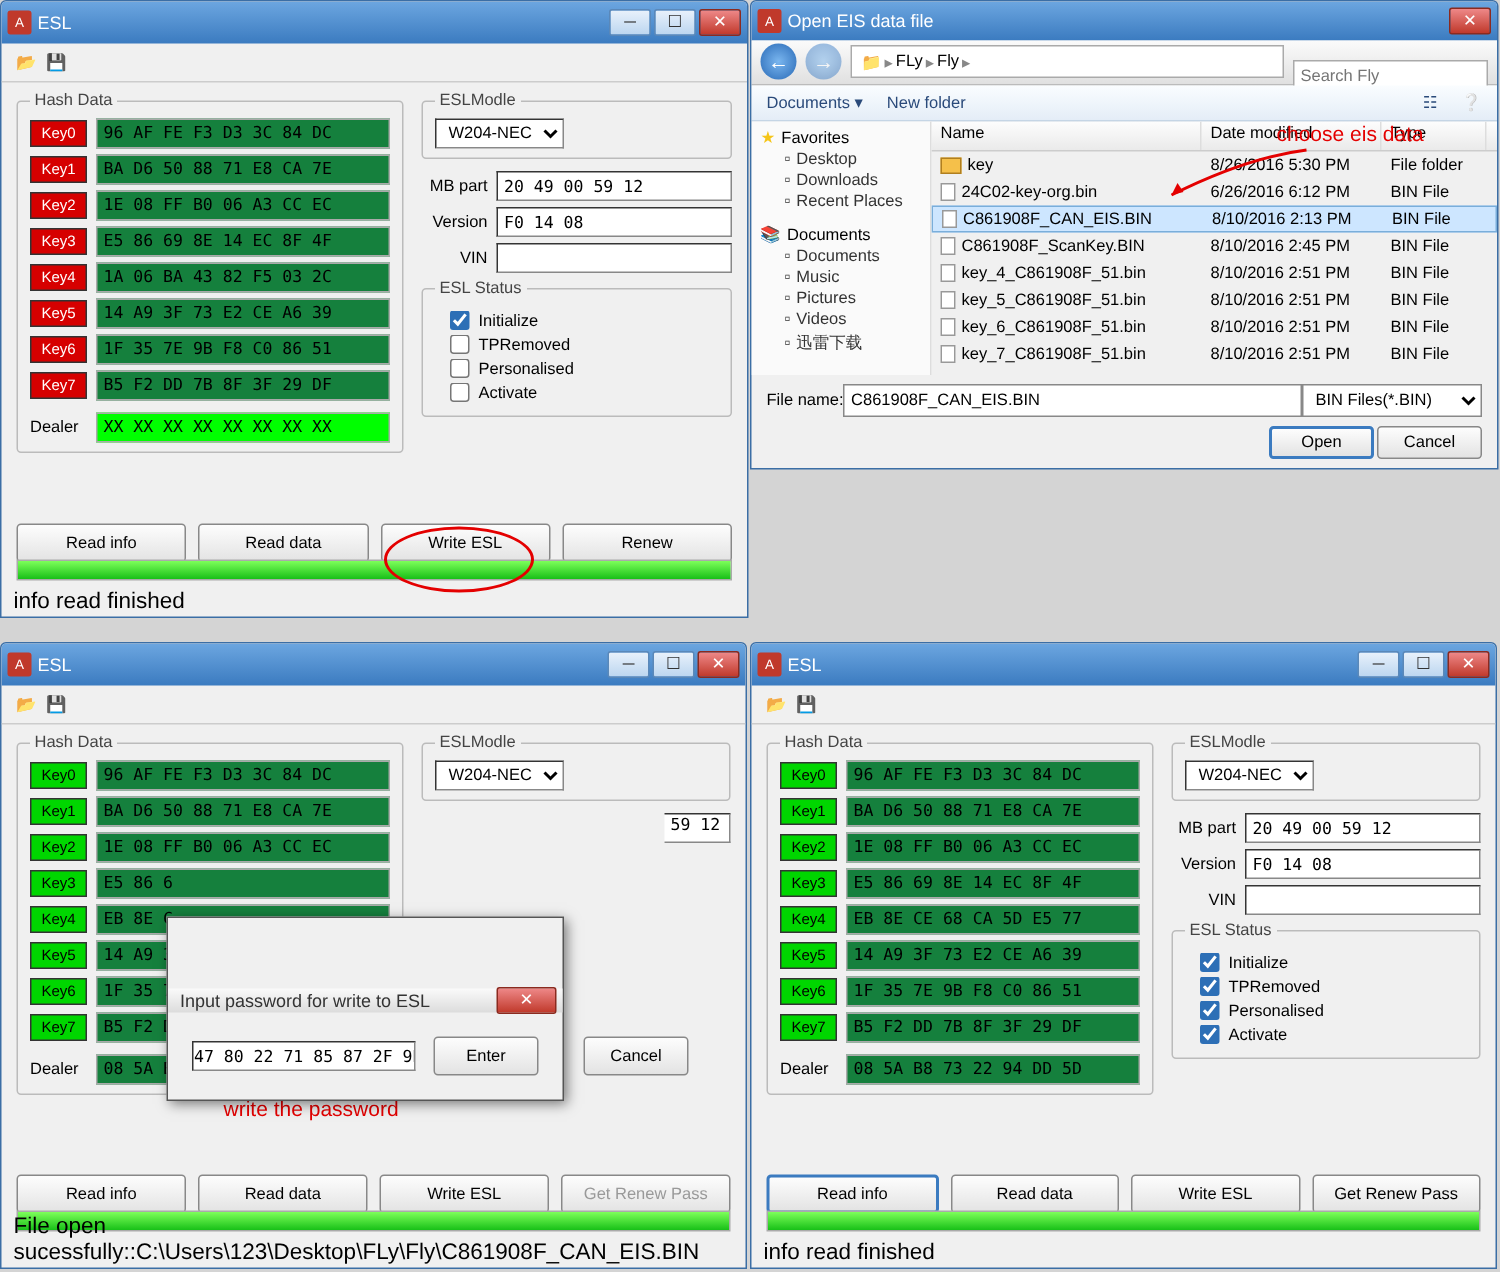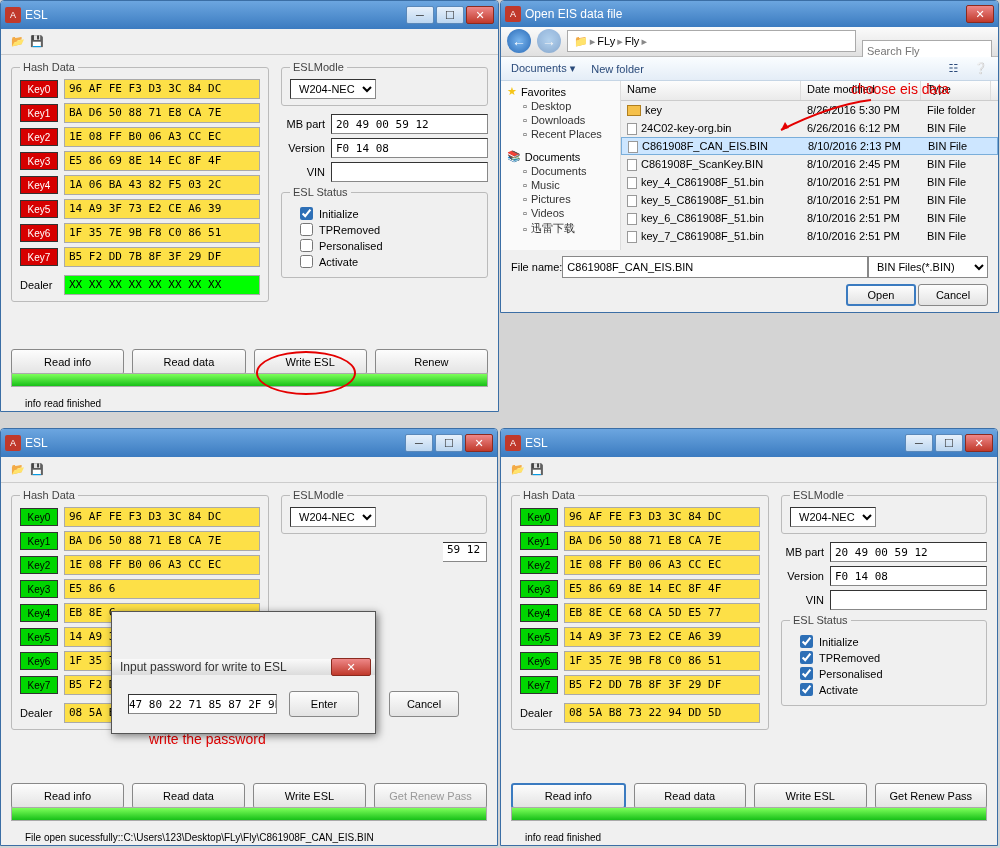--- a/index.html
+++ b/index.html
@@ -22,40 +22,40 @@
 .toolbar { height: 26px; padding: 3px 10px; display: flex; align-items: center; gap: 6px; border-bottom: 1px solid #ccc; }
 .toolbar span { cursor: pointer; }
 
 .client { flex: 1; padding: 6px 10px; position: relative; overflow: hidden; }
 fieldset { border: 1px solid #bbb; border-radius: 3px; padding: 6px 8px; margin-bottom: 8px; }
 legend { font-size: 11px; padding: 0 3px; color: #444; }
 .row { display: flex; align-items: center; gap: 6px; }
 .keylabel { width: 38px; height: 18px; text-align: center; font-size: 10px; line-height: 18px; color: #fff; border: 1px solid #333; }
 .keylabel.red { background: #d60000; }
 .keylabel.green { background: #00d600; color: #000; }
-.hexcell { flex:1; height: 20px; background: #fde047; border: 1px solid #aaa; padding: 0 4px; font-family: Consolas, monospace; font-size: 11px; line-height: 18px; }
+.hexcell { flex:1; height: 20px; background: #15803d; border: 1px solid #aaa; padding: 0 4px; font-family: Consolas, monospace; font-size: 11px; line-height: 18px; }
 .hashrows { display: flex; flex-direction: column; gap: 4px; }
 
 .rightcol { position: absolute; left: 280px; top: 6px; right: 10px; }
 .field { display: flex; align-items: center; gap: 6px; margin: 4px 0; }
 .field label { width: 56px; text-align: right; font-size: 11px; }
 .txt { flex:1; height: 20px; background: #fff; border: 1px inset #888; padding: 0 4px; font-family: Consolas, monospace; font-size: 11px; }
 select.txt { font-family: inherit; }
 
 .cbx { display: flex; align-items: center; gap: 6px; margin: 3px 0 3px 10px; font-size: 11px; }
 .cbx input { width: 13px; height: 13px; accent-color: #2d6fb6; }
 
 .btnrow { position: absolute; bottom: 36px; left: 10px; right: 10px; display: flex; gap: 8px; }
 .btn { flex:1; height: 26px; background: linear-gradient(#fdfdfd,#e3e3e3); border: 1px solid #888; border-radius: 3px; font-size: 11px; cursor: pointer; }
 .btn:disabled { color:#999; }
 .btn.focus { border: 2px solid #3b7bc0; }
 
 .progress { position: absolute; bottom: 24px; left: 10px; right: 10px; height: 14px; background: #eee; border: 1px solid #aaa; }
 .progress .bar { height: 100%; background: linear-gradient(#7dff5a,#18c018); }
-.status { position: absolute; bottom: 2px; left: 24px; font-size: 10px; }
+.status { position: absolute; bottom: 2px; left: 8px; font-size: 15px; }
 
 
 .filedlg .navbar { height: 30px; background: linear-gradient(#fbfbfb,#e0e0e0); display:flex; align-items:center; padding:0 6px; gap:6px; border-bottom:1px solid #bbb;}
 .navbtn { width:24px; height:24px; background: radial-gradient(#7ab6ef,#2869b6); border-radius:50%; color:#fff; text-align:center; line-height:24px; font-size:14px;}
 .crumb { flex:1; height:22px; background:#fff; border:1px solid #aaa; display:flex; align-items:center; padding:0 6px; font-size:11px;}
 .crumb span { display:inline-flex; align-items:center; }
 .crumb .sep { color:#888; padding:0 2px; }
 .search { width:130px; height:22px; border:1px solid #aaa; padding:0 4px; font-size:11px; color:#888; background:#fff;margin-top:20px;}
 .orgbar { height:26px; background:linear-gradient(#fafdff,#e4edf7); display:flex; align-items:center; padding:0 10px; gap:16px; font-size:11px; color:#2a4a7a; border-bottom:1px solid #c5d5e5;}
 .filebody { display:flex; height:182px; }

